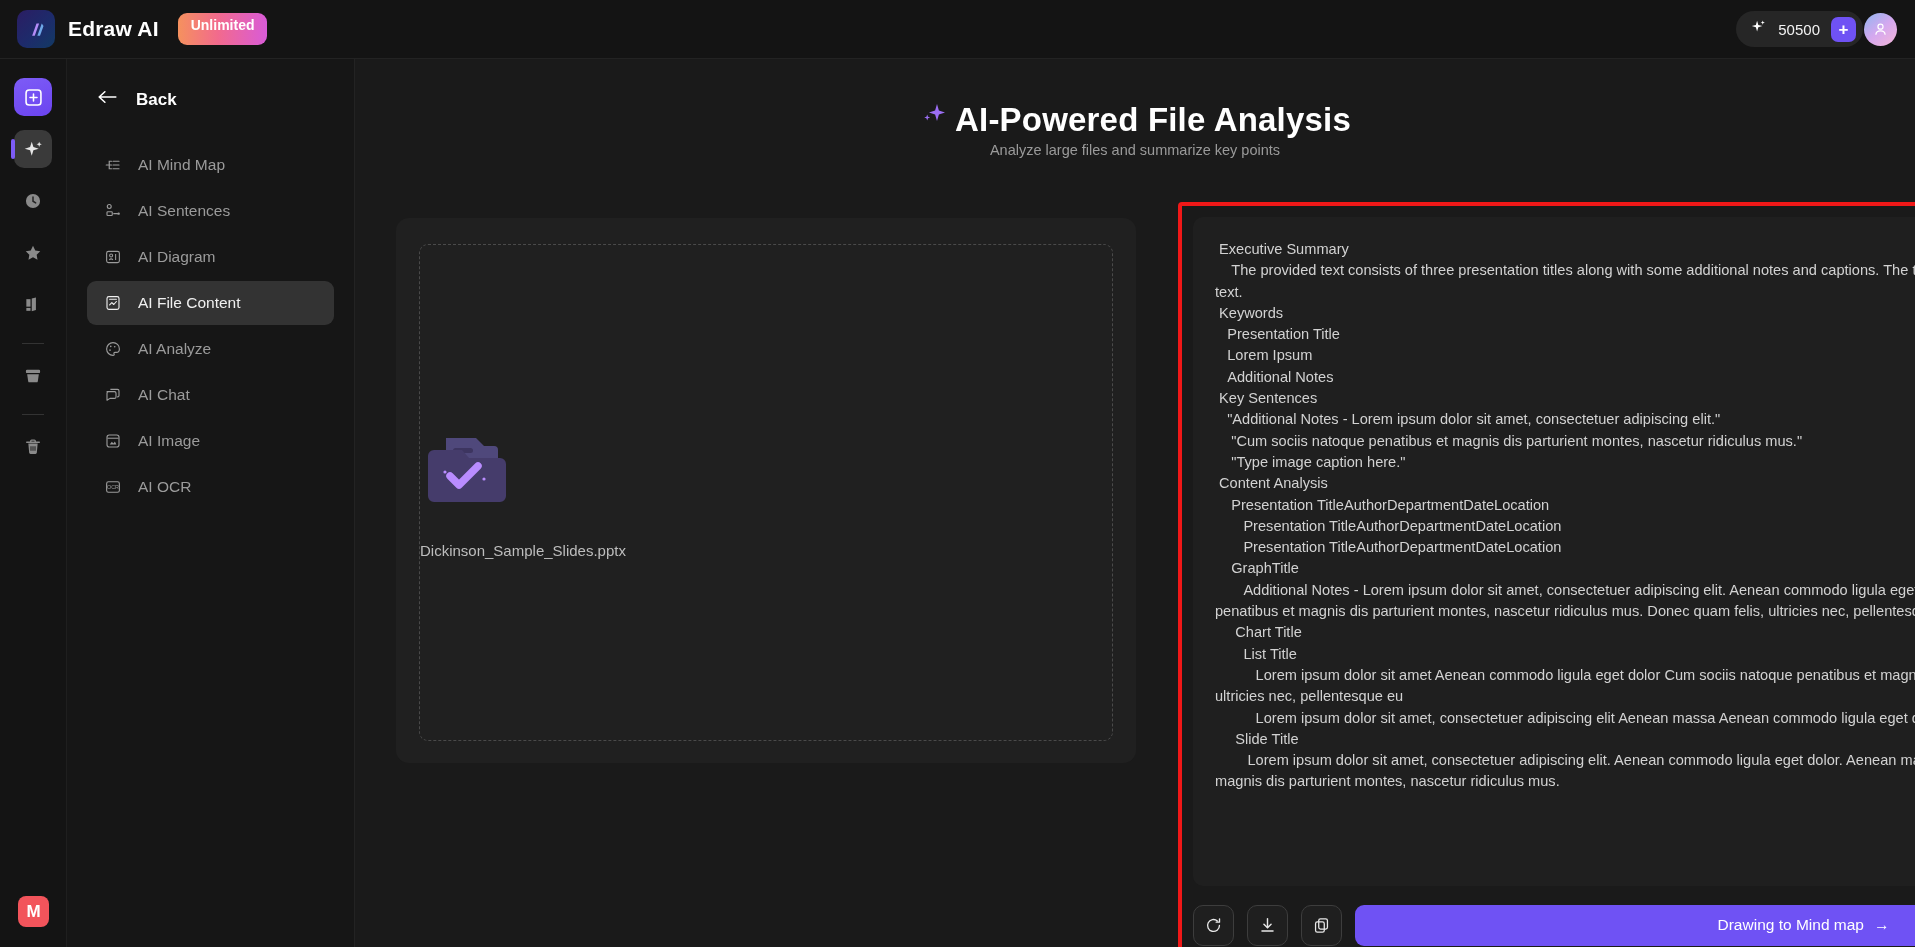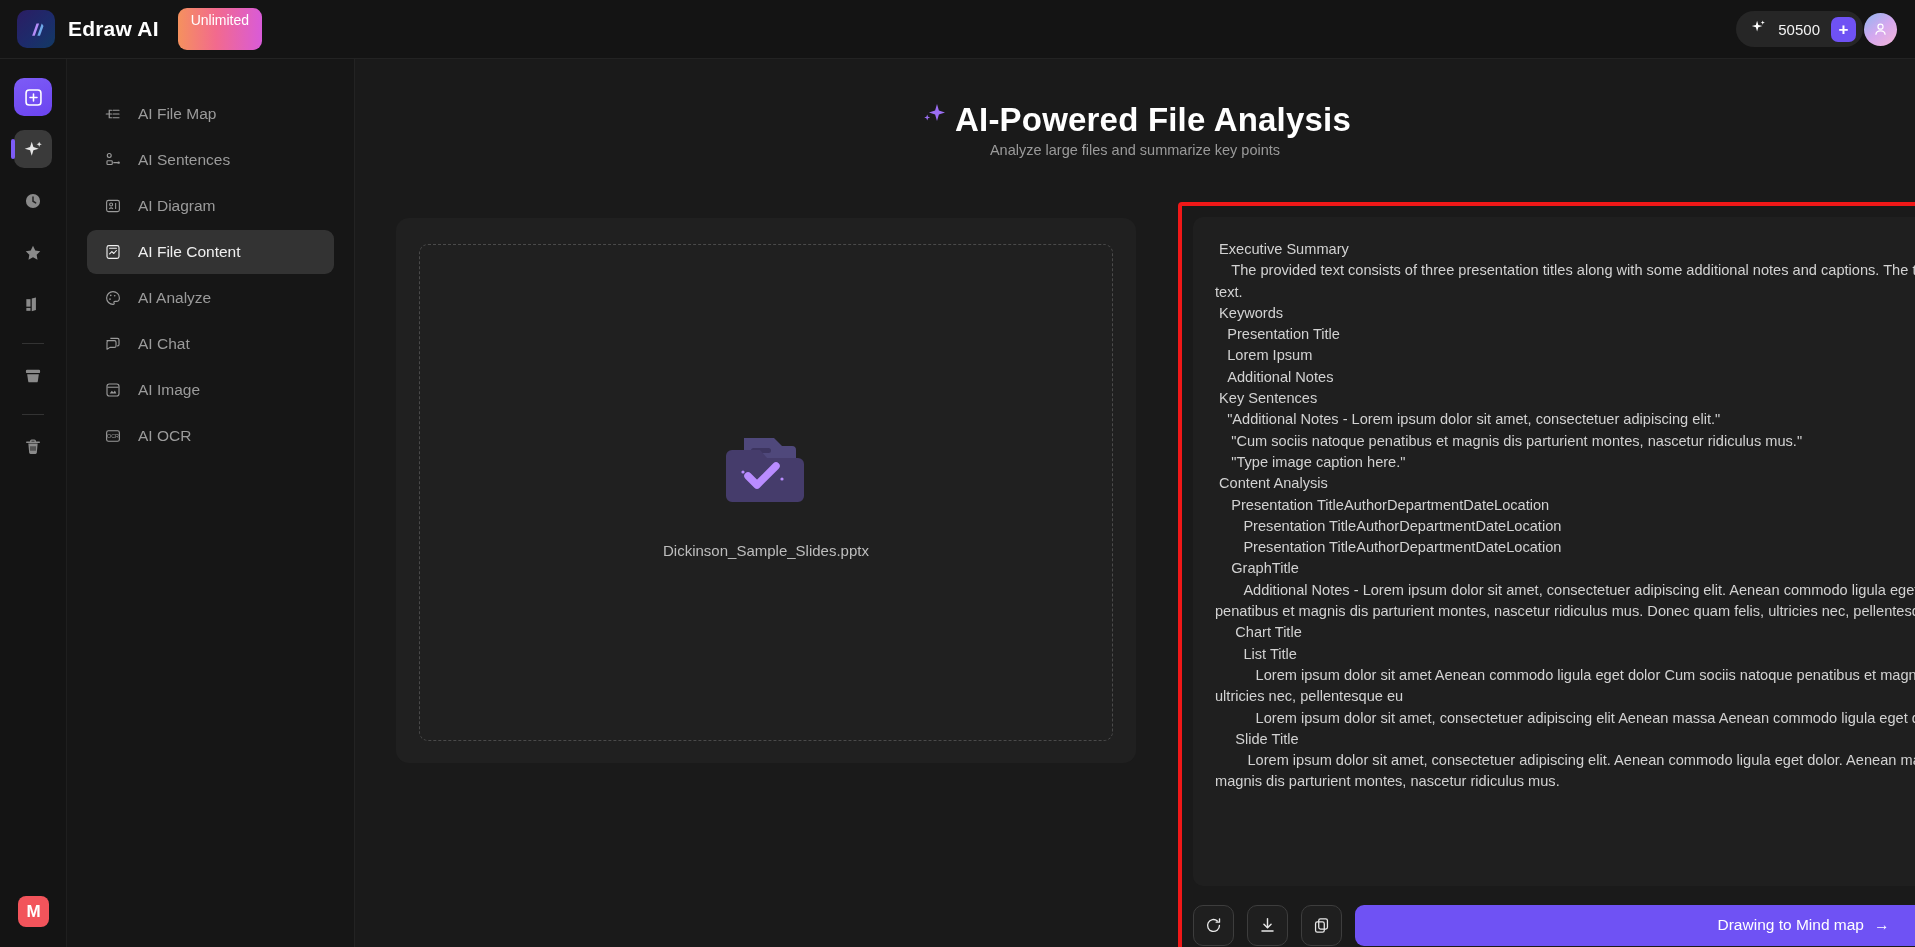--- a/index.html
+++ b/index.html
@@ -18,23 +18,23 @@
     border-bottom:1px solid #232323;
   }
   .brand{ display:flex; align-items:center; gap:13px; padding-left:17px; }
   .logo-tile{
     width:38px;height:38px;border-radius:10px;
     background:linear-gradient(135deg,#2b1d63 0%,#1d2b6b 55%,#123a63 100%);
     display:flex;align-items:center;justify-content:center;
   }
   .brand-name{ color:#fff; font-size:21px; font-weight:bold; letter-spacing:.2px; }
   .badge-unl{
-    margin-left:6px; padding:4px 13px 22px; border-radius:9px;
+    margin-left:6px; padding:4px 13px 12px; border-radius:9px;
     background:linear-gradient(90deg,#f5915e 0%,#f26a8d 45%,#d95bd8 100%);
-    color:#fff; font-size:14px; font-weight:normal;
+    color:#fff; font-size:14px; font-weight:bold;
   }
   .topright{ margin-left:auto; display:flex; align-items:center; gap:1px; padding-right:18px; }
   .credits{
     display:flex;align-items:center;gap:11px;
     background:#262626;border-radius:19px;height:36px;padding:0 7px 0 14px;
   }
   .credits .val{ color:#f2f2f2; font-size:15px; }
   .plus-btn{
     width:25px;height:25px;border-radius:7px;background:#6f52f4;
     display:flex;align-items:center;justify-content:center;
@@ -98,21 +98,21 @@
   .subtitle{ color:#9a9a9a; font-size:14.5px; margin-top:3px; }
 
   
   .file-card{
     position:absolute; left:41px; top:159px; width:740px; height:545px;
     background:#202020; border-radius:13px;
   }
   .dropzone{
     position:absolute; left:23px; top:26px; right:23px; bottom:22px;
     border:1.5px dashed #4a4a4a; border-radius:9px;
-    display:flex; flex-direction:column; align-items:center; justify-content:center;
+    display:flex; flex-direction:column; justify-content:center;
   }
   .file-name{ color:#bdbdbd; font-size:15px; margin-top:26px; }
 
   
   .result-panel{
     position:absolute; left:823px; top:143px; width:1089px; height:766px;
     border:4px solid #f01818; border-radius:4px; background:#1a1a1a;
   }
   .result-inner{
     position:absolute; left:11px; top:11px; right:11px; bottom:78px;
@@ -223,31 +223,39 @@
         <path d="M6.4 7.8 h11.2 l-1 11.1 a1.6 1.6 0 0 1 -1.6 1.4 h-6 a1.6 1.6 0 0 1 -1.6 -1.4 Z" fill="#8a8a8a"></path>
         <path d="M12 11 v5.5 M9.6 11 v5.5 M14.4 11 v5.5" stroke="#242424" stroke-width="1.3"></path>
       </svg>
     </div>
     <div class="rail-bottom">
       <div class="mlogo">M</div>
     </div>
   </div>
 
   <div class="sidebar">
+    <div class="back-row">
+      <span>
+        <svg width="21" height="16" viewBox="0 0 24 18" aria-hidden="true">
+          <path d="M2.5 9 h19 M2.5 9 l6.5 -6 M2.5 9 l6.5 6" stroke="#fff" stroke-width="1.8" fill="none" stroke-linecap="round" stroke-linejoin="round"></path>
+        </svg>
+      </span>
+      <span>Back</span>
+    </div>
 
     <div class="menu">
 
       <div class="menu-item">
         <span class="ico">
           <svg width="18" height="18" viewBox="0 0 24 24" aria-hidden="true">
             <path d="M3 12 h4 M7 12 v-5 h3 M7 12 v5 h3 M7 12 h3" stroke="currentColor" stroke-width="1.6" fill="none" stroke-linecap="round"></path>
             <path d="M12 7 h8 M12 12 h8 M12 17 h8" stroke="currentColor" stroke-width="1.6" stroke-linecap="round"></path>
           </svg>
         </span>
-        <span>AI File Map</span>
+        <span>AI Mind Map</span>
       </div>
 
       <div class="menu-item">
         <span class="ico">
           <svg width="18" height="18" viewBox="0 0 24 24" aria-hidden="true">
             <circle cx="7" cy="6" r="2.6" fill="none" stroke="currentColor" stroke-width="1.5"></circle>
             <rect x="4" y="13" width="7" height="5" rx="1" fill="none" stroke="currentColor" stroke-width="1.5"></rect>
             <path d="M13 15.5 h5" stroke="currentColor" stroke-width="1.5" stroke-linecap="round"></path>
             <circle cx="19.5" cy="15.5" r="1.6" fill="currentColor"></circle>
           </svg>

